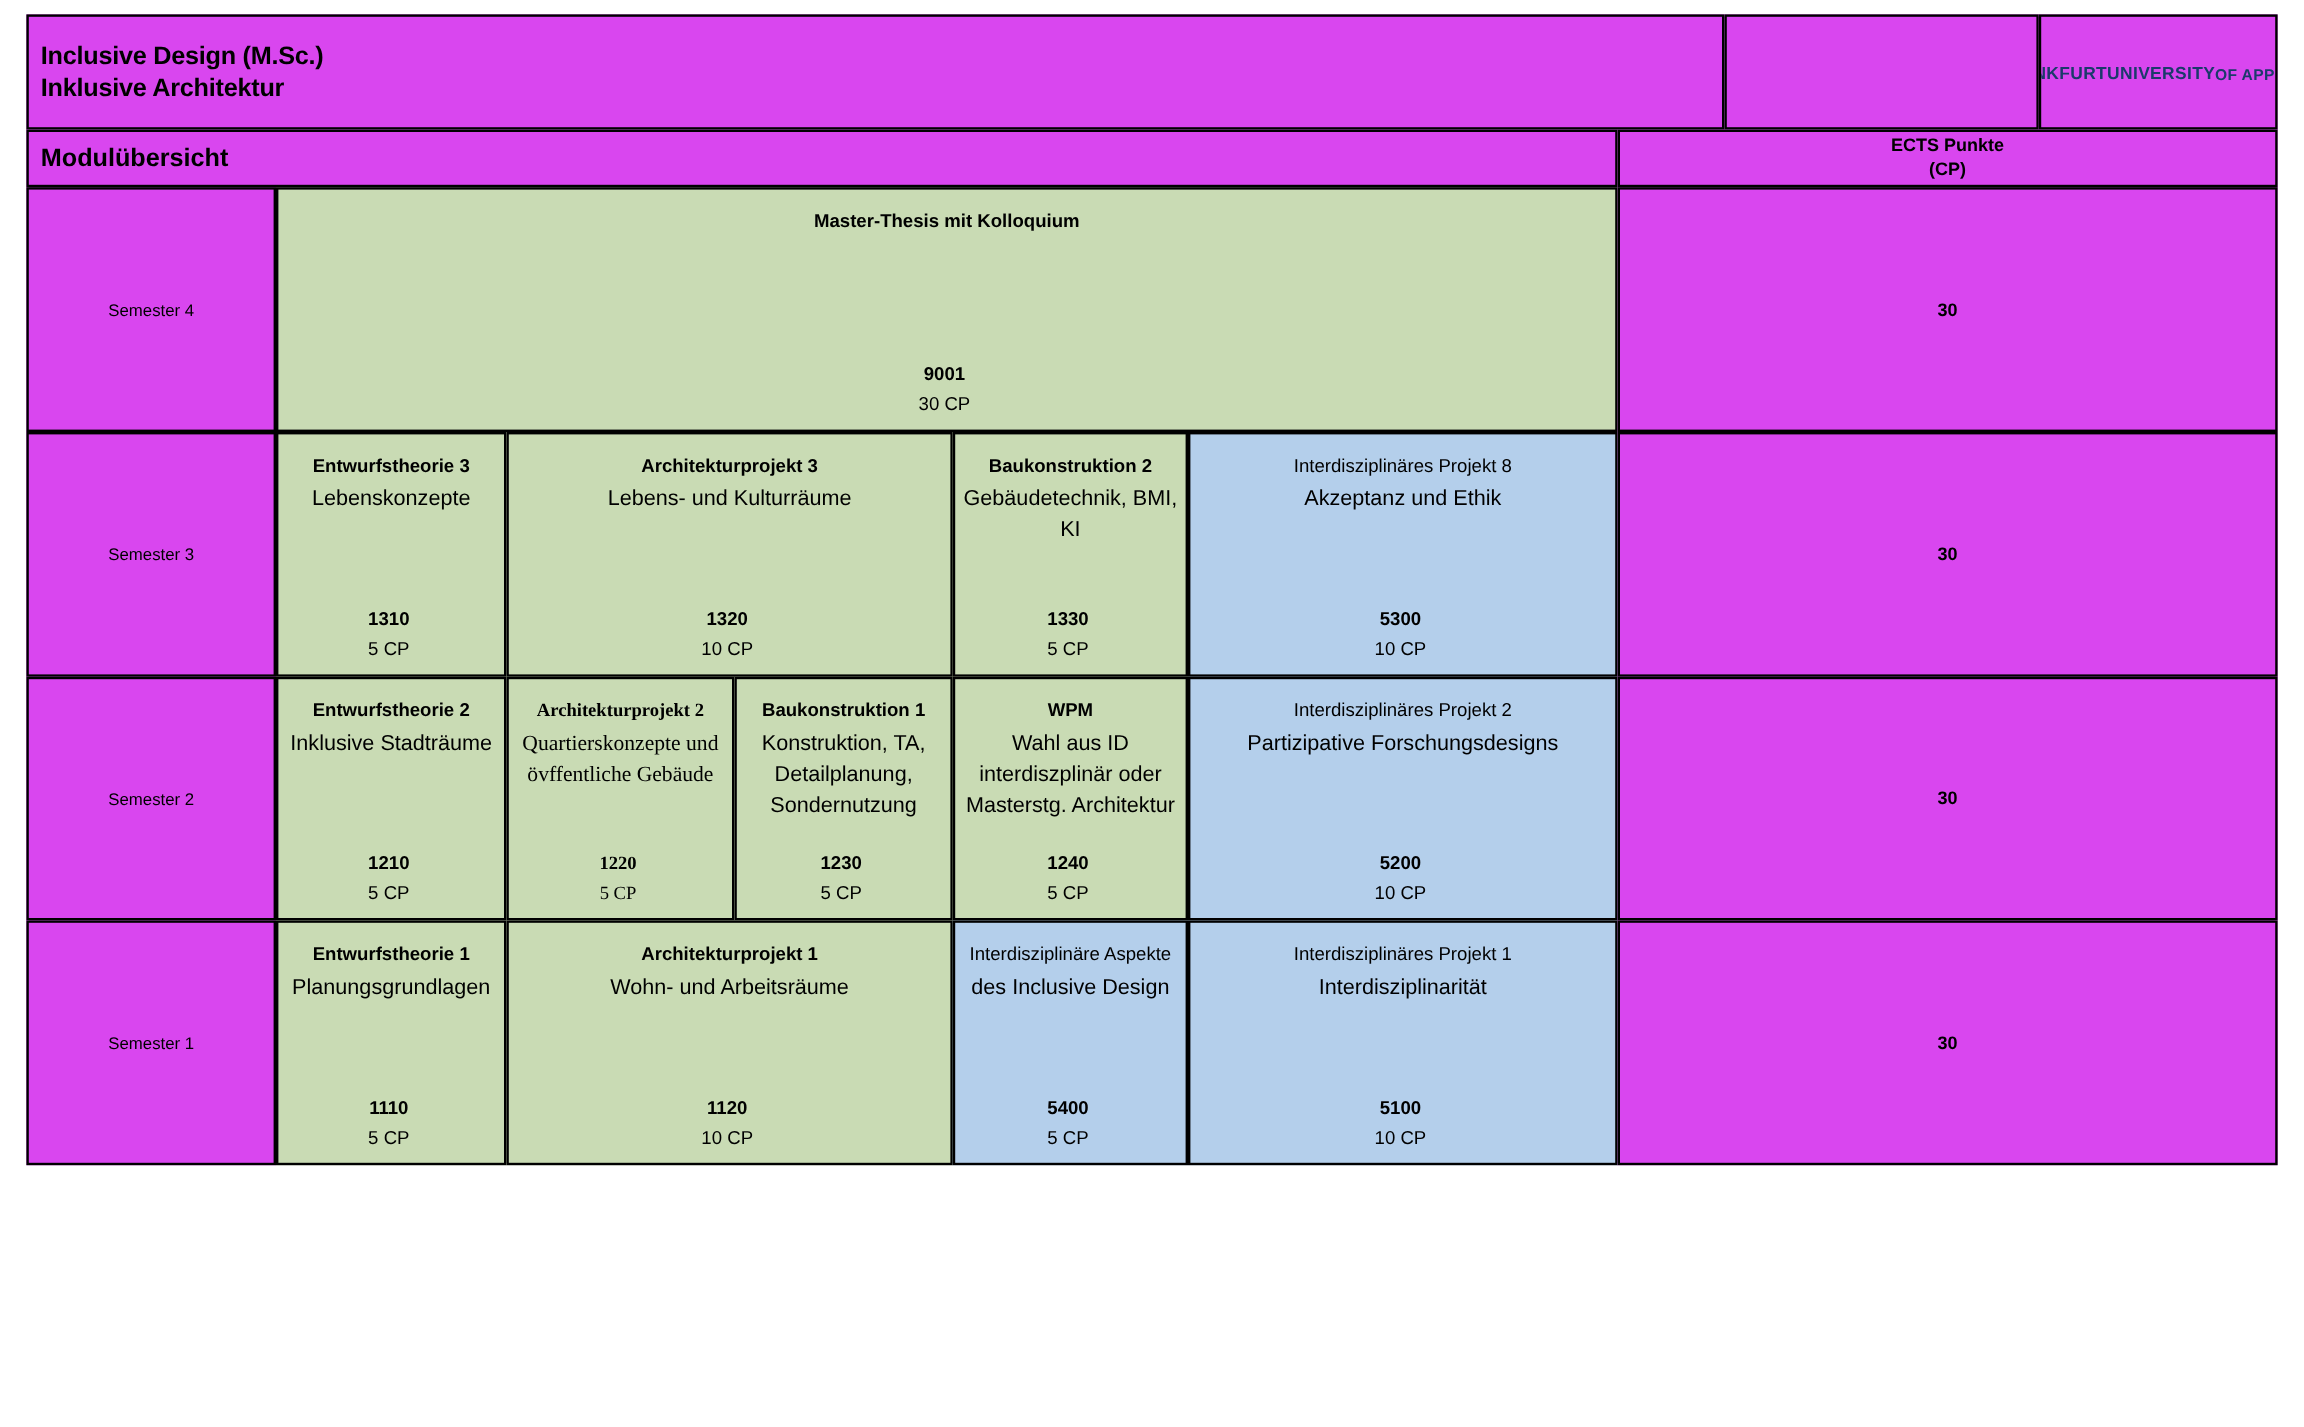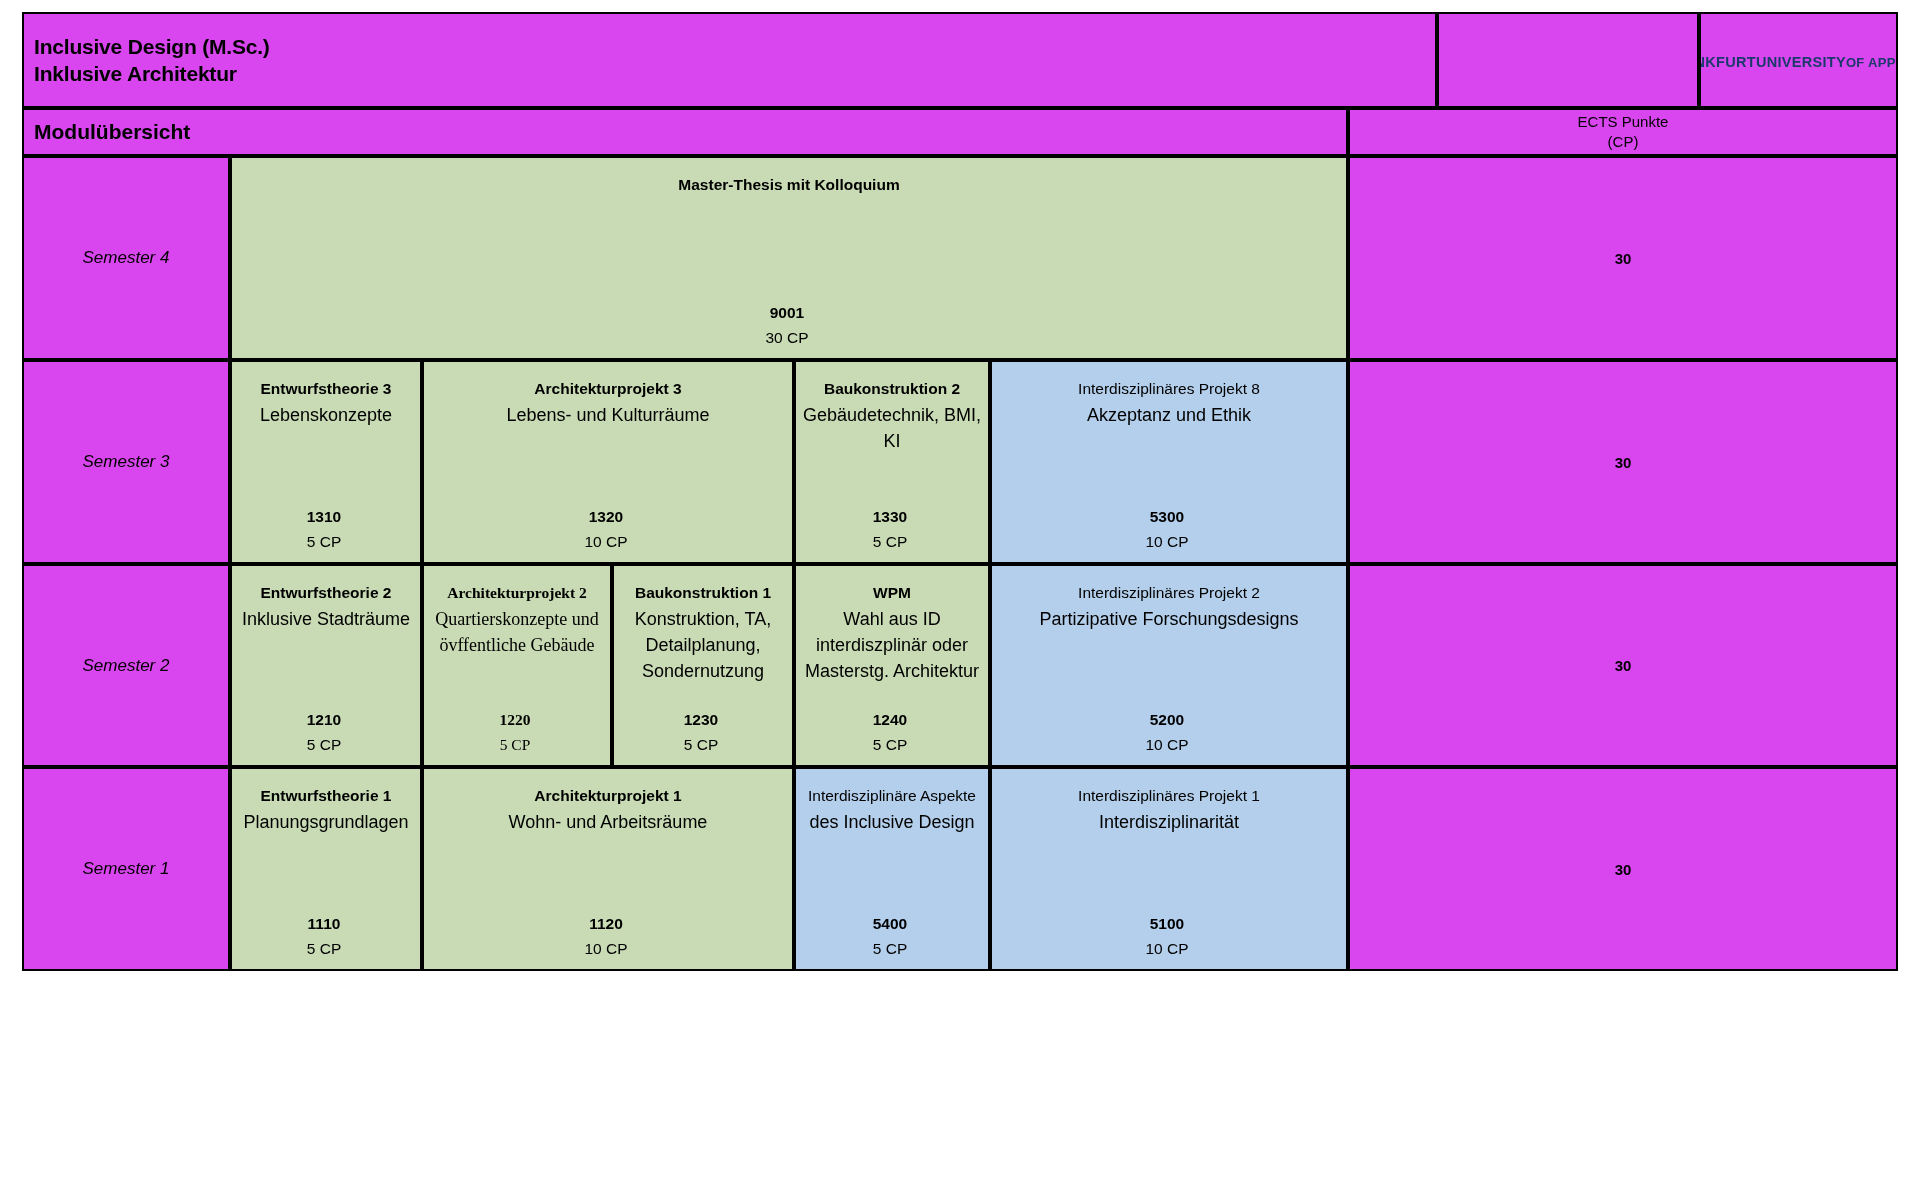--- a/index.html
+++ b/index.html
@@ -68,27 +68,27 @@
   .mod-band{
     left:0; top:96px; width:1326px; height:48px;
     justify-content:center;padding-left:10px;
   }
   .mod-band .txt{font-size:21px;font-weight:bold;}
   .ects-head{
     left:1326px; top:96px; width:550px; height:48px;
     align-items:center; justify-content:center;
     text-align:center;
   }
-  .ects-head .txt{font-size:15px;font-weight:normal;line-height:20px;}
+  .ects-head .txt{font-size:15px;font-weight:bold;line-height:20px;}
 
   
   .sem-label{
     align-items:center;justify-content:center;
   }
-  .sem-label .txt{font-size:17px;font-style:italic;}
+  .sem-label .txt{font-size:14px;}
   .ects-cell{
     align-items:center;justify-content:center;
   }
   .ects-cell .txt{font-size:15px;font-weight:bold;}
 
   
   .mod{
     align-items:center;
     justify-content:space-between;
     text-align:center;

